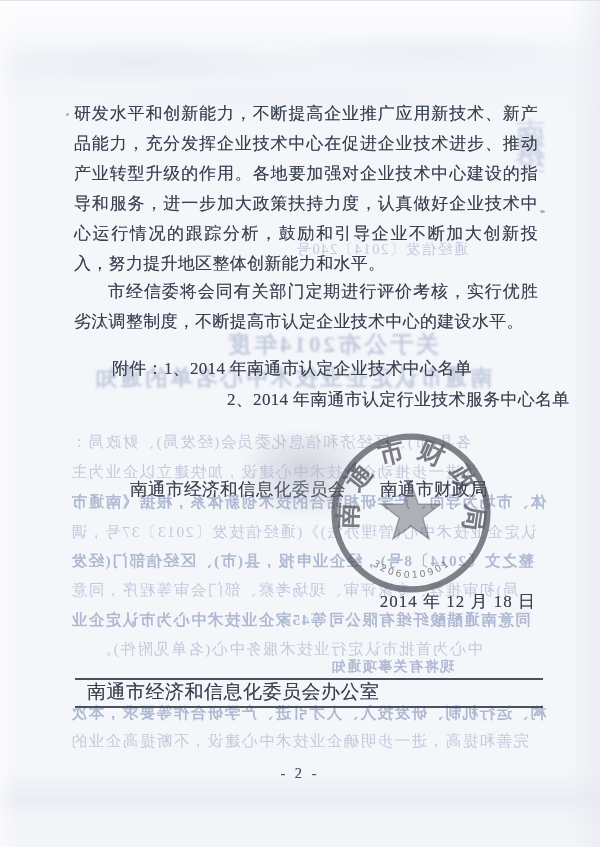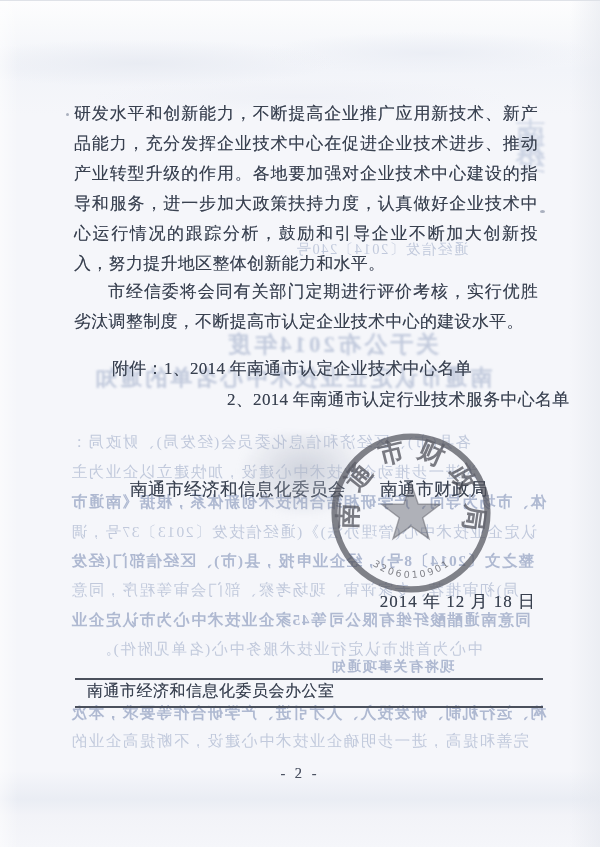--- a/index.html
+++ b/index.html
@@ -36,22 +36,22 @@
   .attach{left:112px;top:352px;font-size:17px;line-height:31px;letter-spacing:.3px;}
   .attach .a2{margin-left:115px;}
   .sigrow{font-size:17.5px;letter-spacing:.5px;top:473px;line-height:30px;}
   .sig-left{left:130px;}
   .sig-right{left:380px;z-index:2;}
   .date{left:0;top:586px;width:536px;text-align:right;font-size:17px;line-height:30px;
         letter-spacing:1px;}
   .colophon{
     left:75px;top:677px;width:450px;height:24px;
     border-top:2px solid #4a505c;border-bottom:2px solid #4a505c;
-    display:flex;justify-content:space-between;align-items:flex-start;
-    font-size:16px;letter-spacing:.5px;padding:1px 6px 1px 12px;z-index:2;
+    display:flex;justify-content:space-between;align-items:flex-end;
+    font-size:19px;letter-spacing:.5px;padding:1px 6px 1px 12px;z-index:2;
   }
   .pagenum{left:0;top:764px;width:600px;text-align:center;font-size:14.5px;
            letter-spacing:3px;color:#4a5160;}
   
   .stamp{position:absolute;left:325px;top:426px;width:172px;height:172px;
          opacity:.84;filter:blur(.4px);z-index:3;}
   .stamp-smudge{position:absolute;left:238px;top:432px;width:120px;height:85px;
     background:radial-gradient(ellipse at 55% 45%,rgba(176,182,196,.55),rgba(176,182,196,0) 70%);
     filter:blur(3px);z-index:1;}
   .speck{position:absolute;background:#8a93a5;border-radius:50%;opacity:.7;z-index:2;}

